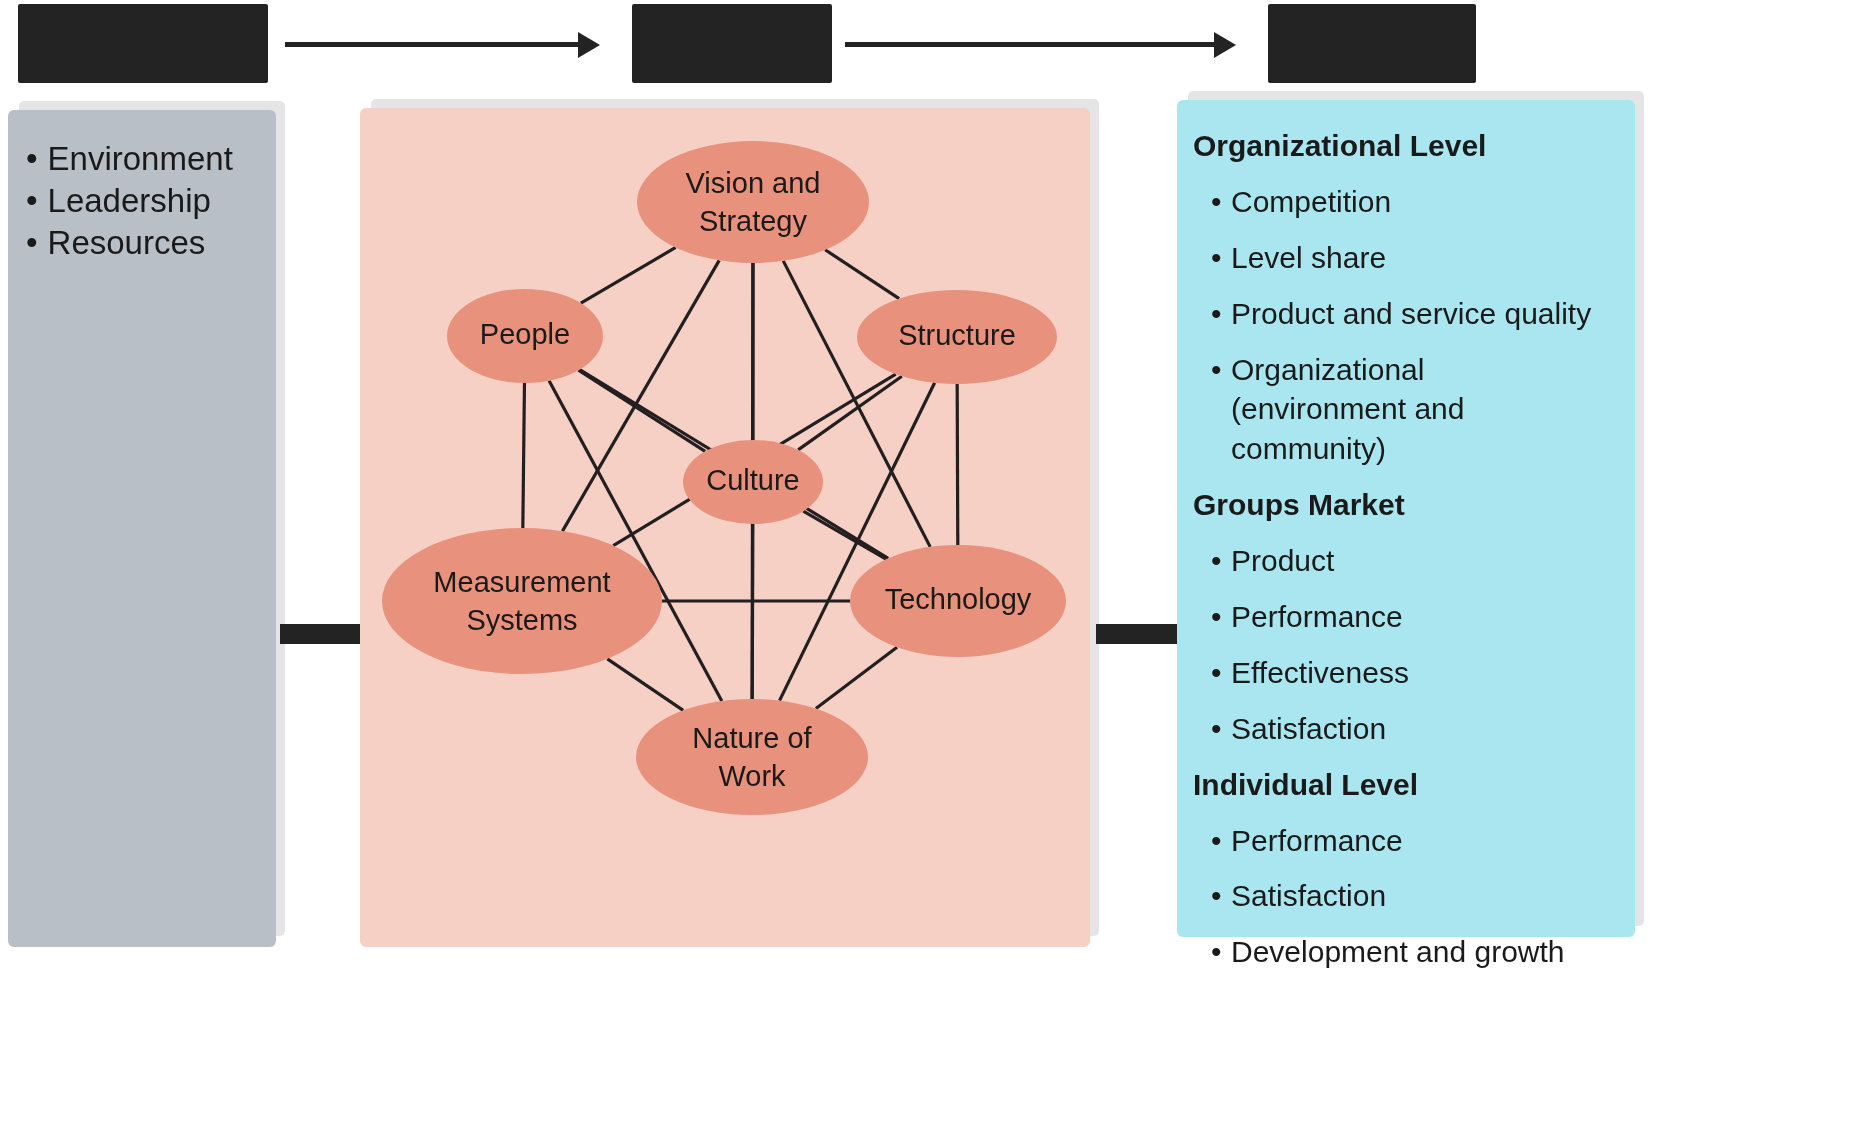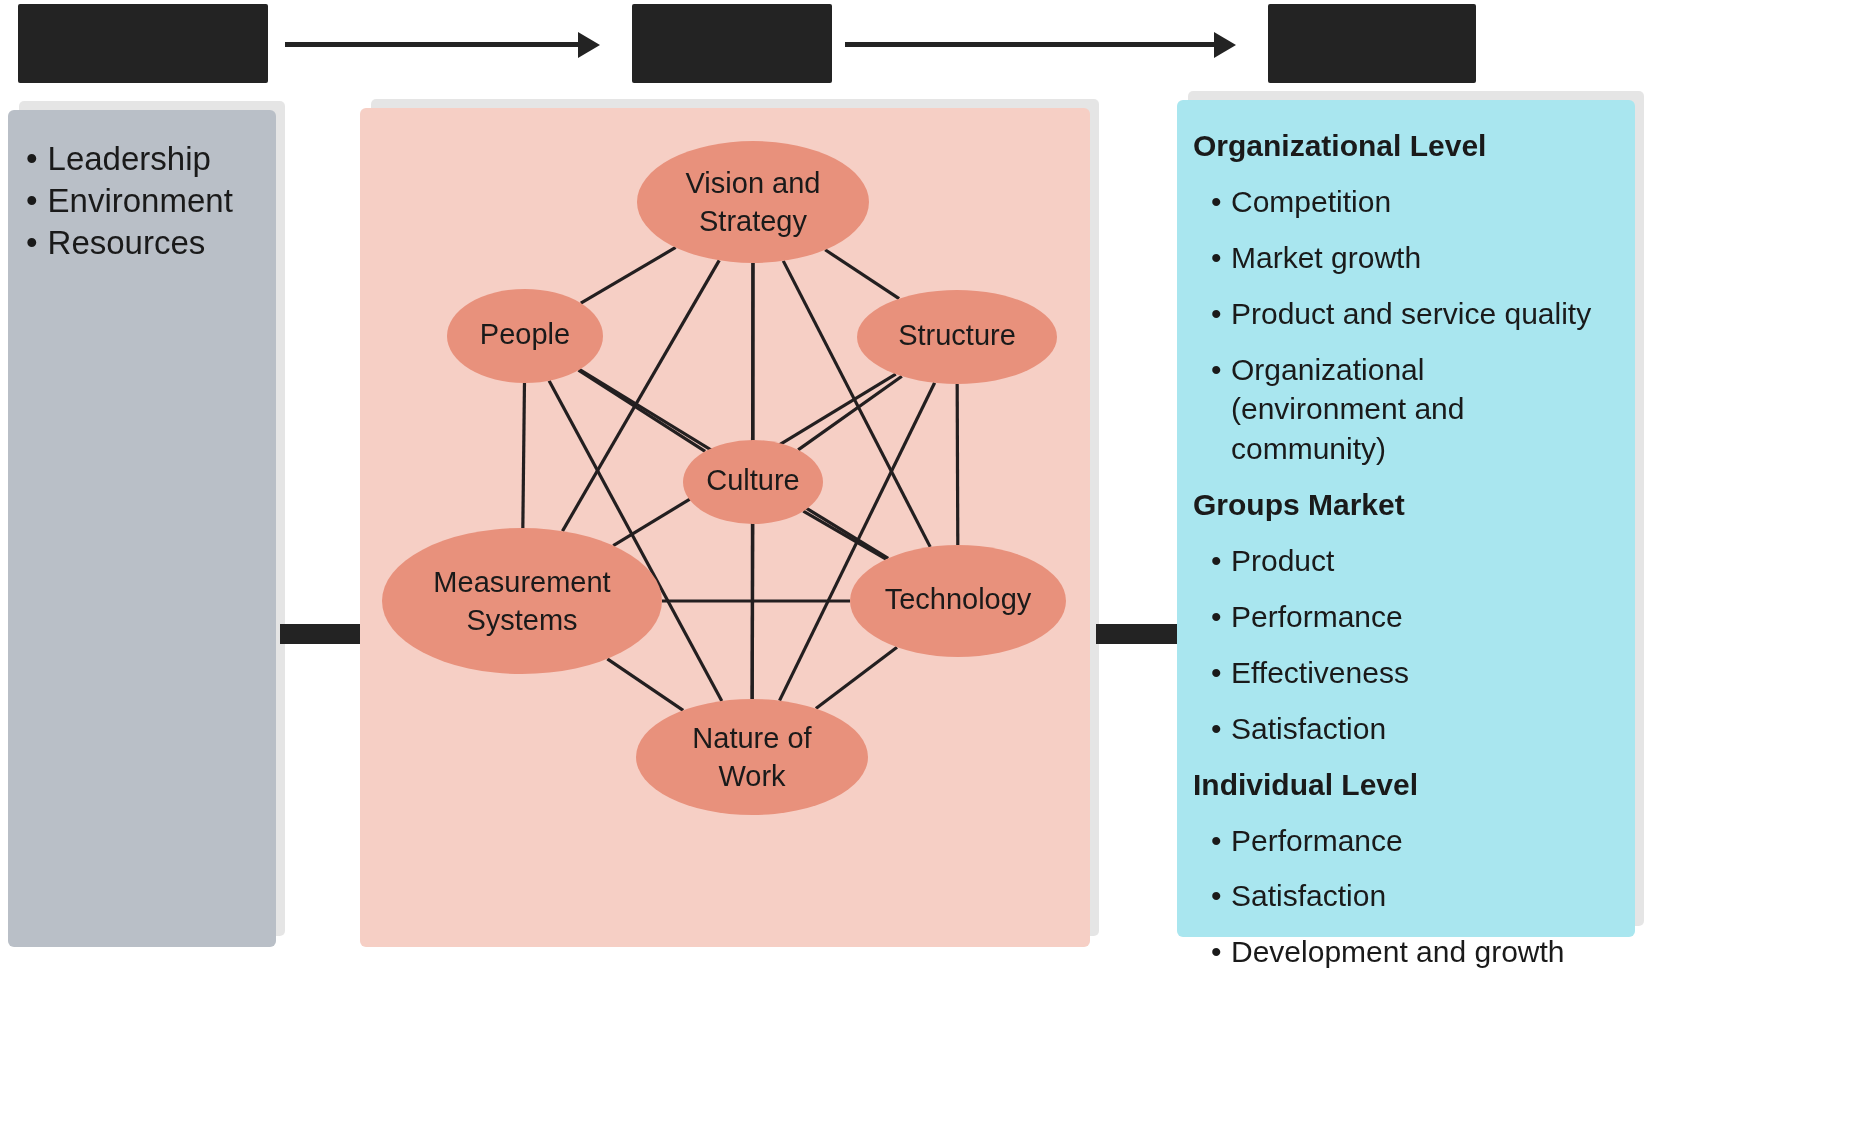--- a/index.html
+++ b/index.html
@@ -190,22 +190,22 @@
   <div class="header-title" id="hdr-center">Organizational Processes</div>
 
   <div class="hdr-connector" id="hdr-conn-2"></div>
   <div class="hdr-arrowhead" id="hdr-arrow-2"></div>
 
   <div class="header-title" id="hdr-outputs">Organizational Outcomes</div>
 </div>
 
 <div class="panel" id="panel-inputs">
   <ul class="plain-list" id="inputs-list">
+      <li>Environment</li>
       <li>Leadership</li>
-      <li>Environment</li>
       <li>Resources</li>
     </ul>
 </div>
 
 <div class="flow-arrow" id="flow-arrow-left"></div>
 
 <div class="panel" id="panel-process"></div>
 <svg id="network-svg" viewBox="0 0 730 839">
   <g id="edges-group">
       <line x1="315.65114604009904" y1="139.45941416941548" x2="220.83785231091588" y2="195.18301662428627" class="edge" stroke="#231f20"></line>
@@ -264,21 +264,21 @@
 </svg>
 
 <div class="flow-arrow" id="flow-arrow-right"></div>
 
 <div class="panel" id="panel-outcomes">
   <div id="outcomes-content">
       <div class="outcome-group">
         <div class="outcome-heading">Organizational Level</div>
         <ul class="outcome-list">
           <li>Competition</li>
-          <li>Market growth</li>
+          <li>Level share</li>
           <li>Product and service quality</li>
           <li>Organizational (environment and community)</li>
         </ul>
       </div>
       <div class="outcome-group">
         <div class="outcome-heading">Groups Market</div>
         <ul class="outcome-list">
           <li>Product</li>
           <li>Performance</li>
           <li>Effectiveness</li>

